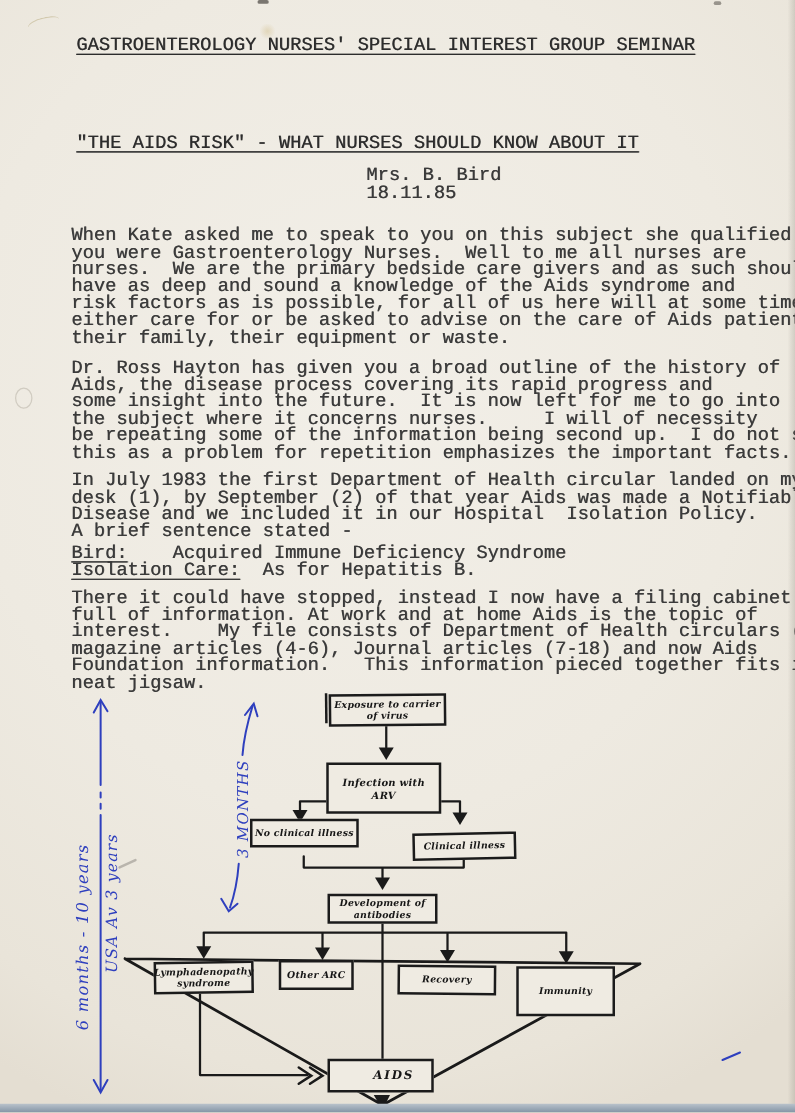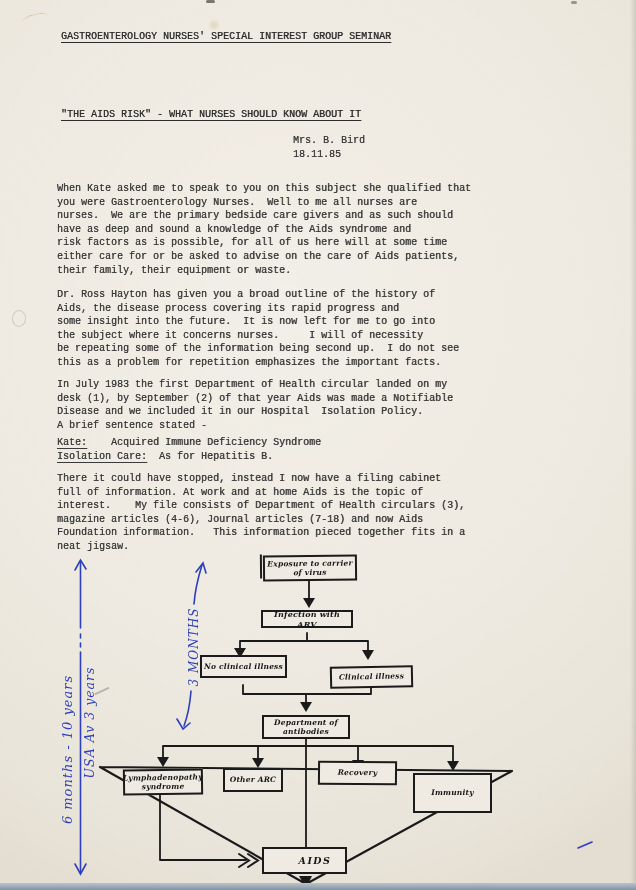--- a/index.html
+++ b/index.html
@@ -4,21 +4,21 @@
 <style>
   html,body{margin:0;padding:0;background:#d8d4cb;}
   .page{
     position:relative;width:636px;height:890px;overflow:hidden;
     background:
       radial-gradient(90% 70% at 45% 35%, #f2efe8 0%, #eeeae1 55%, #e9e4d9 88%, #e4ded2 100%);
     font-family:"Liberation Mono",monospace;
   }
   .typed{
     position:absolute;white-space:pre;
-    font-size:10px;line-height:13.6px;color:#3a3a3a;
+    font-size:15px;line-height:13.6px;color:#3a3a3a;
     text-shadow:0.35px 0 0 rgba(45,45,45,.75);
   }
   .head{color:#2c2c2c;}
   .u, .h-underline{
     text-decoration:underline;
     text-underline-offset:3px;
     text-decoration-thickness:1.2px;
   }
   .diagram{position:absolute;left:0;top:548px;width:636px;height:342px;}
   .diagram svg{position:absolute;left:0;top:0;}
@@ -86,21 +86,21 @@
 Aids, the disease process covering its rapid progress and
 some insight into the future.  It is now left for me to go into
 the subject where it concerns nurses.     I will of necessity
 be repeating some of the information being second up.  I do not see
 this as a problem for repetition emphasizes the important facts.</div>
   <div class="typed" style="left:57px;top:378px">In July 1983 the first Department of Health circular landed on my
 desk (1), by September (2) of that year Aids was made a Notifiable
 Disease and we included it in our Hospital  Isolation Policy.
 A brief sentence stated -</div>
 
-  <div class="typed" style="left:57px;top:436px"><span class="u">Kate:</span><span>    Acquired Immune Deficiency Syndrome</span></div>
+  <div class="typed" style="left:57px;top:436px"><span class="u">Bird:</span><span>    Acquired Immune Deficiency Syndrome</span></div>
   <div class="typed" style="left:57px;top:450px"><span class="u">Isolation Care:</span><span>  As for Hepatitis B.</span></div>
 
   <div class="typed" style="left:57px;top:472px">There it could have stopped, instead I now have a filing cabinet
 full of information. At work and at home Aids is the topic of
 interest.    My file consists of Department of Health circulars (3),
 magazine articles (4-6), Journal articles (7-18) and now Aids
 Foundation information.   This information pieced together fits in a
 neat jigsaw.</div>
 
   <div class="diagram">
@@ -140,29 +140,29 @@
         <path d="M202 17 C198 30 195 42 194 56"></path>
         <path d="M196 24 L203 15 L206 25"></path>
         <path d="M191 143 C190 156 188 167 184 178"></path>
         <path d="M177 171 L183 181 L190 175"></path>
         <path d="M578 300 L592 294"></path>
       </g>
     </svg>
 
     <div class="fbox double" style="left:263px;top:7px;width:94px;height:26px;transform:rotate(-0.6deg)">Exposure to carrier
 of virus</div>
-    <div class="fbox" style="left:261px;top:62px;width:92px;height:18px;font-size:8px">Infection with ARV</div>
+    <div class="fbox" style="left:261px;top:62px;width:92px;height:41px;font-size:8px">Infection with ARV</div>
     <div class="fbox" style="left:200px;top:107px;width:87px;height:23px">No clinical illness</div>
     <div class="fbox" style="left:330px;top:118px;width:83px;height:22px;transform:rotate(-1.2deg)">Clinical illness</div>
-    <div class="fbox" style="left:262px;top:167px;width:88px;height:24px">Department of
+    <div class="fbox" style="left:262px;top:167px;width:88px;height:24px">Development of
 antibodies</div>
     <div class="fbox" style="left:123px;top:221px;width:80px;height:26px;transform:rotate(-0.8deg)">Lymphadenopathy
 syndrome</div>
     <div class="fbox" style="left:223px;top:220px;width:60px;height:24px">Other ARC</div>
-    <div class="fbox" style="left:318px;top:213px;width:79px;height:24px;transform:rotate(0.5deg)">Recovery</div>
+    <div class="fbox" style="left:318px;top:224px;width:79px;height:24px;transform:rotate(0.5deg)">Recovery</div>
     <div class="fbox" style="left:413px;top:225px;width:79px;height:40px">Immunity</div>
     <div class="fbox aids" style="left:262px;top:299px;width:85px;height:27px">AIDS</div>
 
     <div class="hw" style="left:-33px;top:194px;width:200px;font-size:13px">6 months - 10 years</div>
     <div class="hw" style="left:14px;top:167px;width:150px;font-size:12.5px">USA Av 3 years</div>
     <div class="hw" style="left:151px;top:92px;width:86px;font-size:12px">3 MONTHS</div>
   </div>
 
   <div class="right-edge"></div>
   <div class="bottom-edge"></div>

